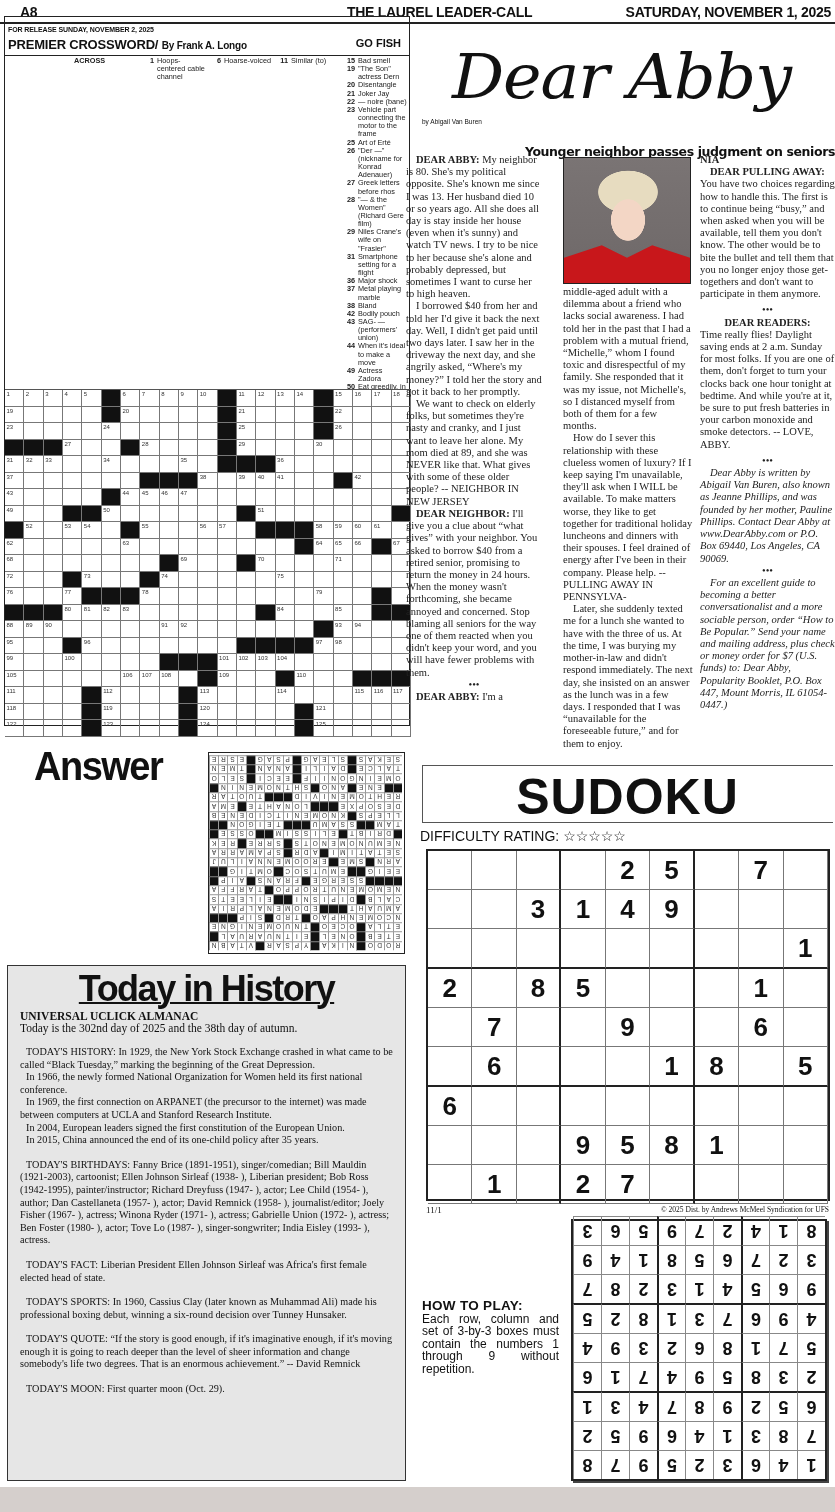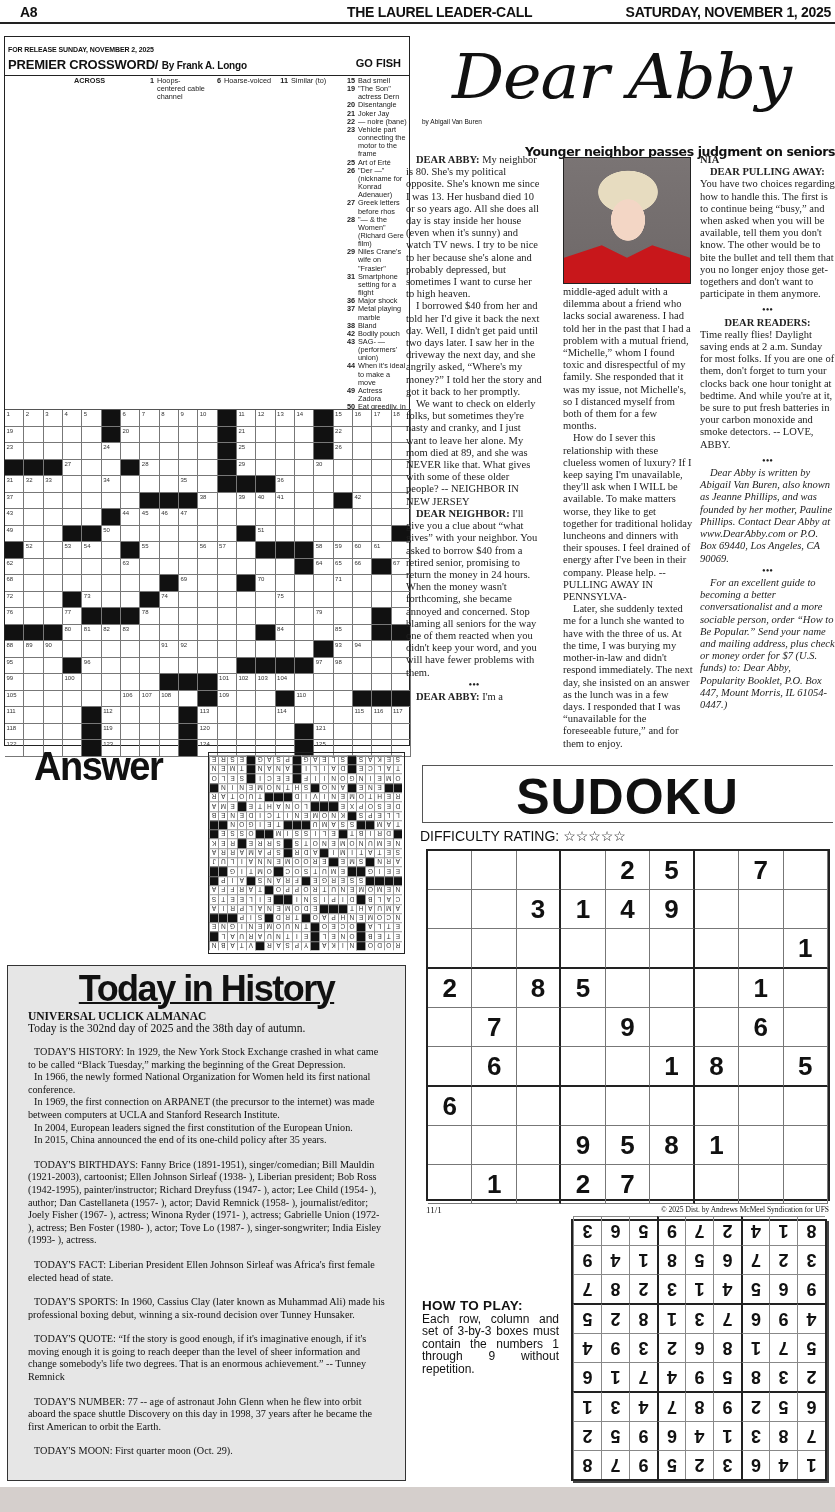--- a/index.html
+++ b/index.html
@@ -1,21 +1,21 @@
 <!DOCTYPE html>
 <html><head>
 <meta charset="utf-8">
 <style>
 *{box-sizing:border-box;margin:0;padding:0}
 body{width:835px;height:1512px;background:#fff;font-family:"Liberation Serif",serif;color:#111;position:relative;overflow:hidden}
 .masthead{position:absolute;left:0;top:0;width:835px;height:24px;border-bottom:2px solid #222;font-family:"Liberation Sans",sans-serif;font-weight:bold;font-size:14px;letter-spacing:-0.3px;transform-origin:left}
 .masthead span{position:absolute;top:4px}
 .mh-page{left:20px}.mh-paper{left:347px}.mh-date{right:4px}
 
-.xw{position:absolute;left:4px;top:36px;width:406px;height:710px;border:1.5px solid #222}
+.xw{position:absolute;left:4px;top:16px;width:406px;height:710px;border:1.5px solid #222}
 .xw-release{position:absolute;left:3px;top:9px;font:bold 7px "Liberation Sans",sans-serif;letter-spacing:-.1px}
 .xw-title{position:absolute;left:3px;top:20px;font:bold 13px "Liberation Sans",sans-serif;letter-spacing:-.2px}
 .xw-title small{font-size:10px}
 .xw-theme{position:absolute;right:8px;top:20px;font:bold 11px "Liberation Sans",sans-serif}
 .xw-hr{position:absolute;left:0;right:0;top:38px;border-top:1px solid #222}
 .clues{position:absolute;left:2px;top:40px;width:402px;height:332px;font:7.3px/8.15px "Liberation Sans",sans-serif;color:#222;display:flex}
 .col{width:68px;padding-right:2px;overflow:hidden}
 .col .hd{font-weight:bold}
 .clue{display:flex}
 .clue b{width:13px;text-align:right;margin-right:3px;flex-shrink:0}
@@ -23,21 +23,21 @@
 .cell{border-right:.6px solid #777;border-bottom:.6px solid #777;position:relative;font:6px "Liberation Sans",sans-serif;color:#333}
 .cell.blk{background:#111}
 .cell span{position:absolute;left:1.5px;top:1px}
 
 .ans-title{position:absolute;left:34px;top:745px;font:bold 38px "Liberation Sans",sans-serif;letter-spacing:-1.5px;transform:scaleY(1.05)}
 .ans{position:absolute;left:208px;top:752px;width:197px;height:202px;border:1.5px solid #222;padding:2px}
 .ans-grid{display:grid;grid-template-columns:repeat(21,9.2px);grid-auto-rows:9.3px;transform:rotate(180deg)}
 .ac{border-right:.4px solid #999;border-bottom:.4px solid #999;font:6.5px "Liberation Sans",sans-serif;text-align:center;line-height:9px;color:#333}
 .ac.blk{background:#111}
 
-.hist{position:absolute;left:7px;top:965px;width:399px;height:516px;background:#e6e6e6;border:1.5px solid #333;padding:0 20px}
+.hist{position:absolute;left:7px;top:965px;width:399px;height:516px;background:#e6e6e6;border:1.5px solid #333;padding:0 12px}
 .hist-title{text-align:center;font:bold 36px "Liberation Sans",sans-serif;letter-spacing:-1.5px;margin-top:2px;text-decoration:underline;text-decoration-thickness:2px}
 .hist-sub{font-weight:bold;font-size:11.5px;}
 .hist-intro{font-size:11.5px;}
 .hist p{font-size:10.2px;line-height:12.6px;text-indent:6px}
 .hist .blk-gap{margin-top:12px}
 .footbar{position:absolute;left:0;right:0;top:1487px;height:25px;background:#d5cfcc}
 
 .abby-title{position:absolute;left:460px;top:40px;font:italic 62px "DejaVu Serif",serif;letter-spacing:-1px;transform:scaleX(1.05)}
 .abby-by{position:absolute;left:422px;top:118px;font:6.5px "Liberation Sans",sans-serif}
 .abby-head{position:absolute;left:420px;top:144px;width:415px;text-align:right;font:bold 12.5px "DejaVu Sans",sans-serif;letter-spacing:-.4px}
@@ -1326,22 +1326,21 @@
   <div style="margin-top:12px">
     <p>TODAY'S HISTORY: In 1929, the New York Stock Exchange crashed in what came to be called “Black Tuesday,” marking the beginning of the Great Depression.</p>
     <p>In 1966, the newly formed National Organization for Women held its first national conference.</p>
     <p>In 1969, the first connection on ARPANET (the precursor to the internet) was made between computers at UCLA and Stanford Research Institute.</p>
     <p>In 2004, European leaders signed the first constitution of the European Union.</p>
     <p>In 2015, China announced the end of its one-child policy after 35 years.</p>
   </div>
   <p class="blk-gap">TODAY'S BIRTHDAYS: Fanny Brice (1891-1951), singer/comedian; Bill Mauldin (1921-2003), cartoonist; Ellen Johnson Sirleaf (1938- ), Liberian president; Bob Ross (1942-1995), painter/instructor; Richard Dreyfuss (1947- ), actor; Lee Child (1954- ), author; Dan Castellaneta (1957- ), actor; David Remnick (1958- ), journalist/editor; Joely Fisher (1967- ), actress; Winona Ryder (1971- ), actress; Gabrielle Union (1972- ), actress; Ben Foster (1980- ), actor; Tove Lo (1987- ), singer-songwriter; India Eisley (1993- ), actress.</p>
   <p class="blk-gap">TODAY'S FACT: Liberian President Ellen Johnson Sirleaf was Africa's first female elected head of state.</p>
   <p class="blk-gap">TODAY'S SPORTS: In 1960, Cassius Clay (later known as Muhammad Ali) made his professional boxing debut, winning a six-round decision over Tunney Hunsaker.</p>
-  <p class="blk-gap">TODAY'S QUOTE: “If the story is good enough, if it's imaginative enough, if it's moving enough it is going to reach deeper than the level of sheer information and change somebody's life two degrees. That is an enormous achievement.” -- Tunney Remnick</p>
-  <p class="blk-gap">TODAY'S NUMBER: 77 -- age of astronaut John Glenn when he flew into orbit aboard the space shuttle Discovery on this day in 1998, 37 years after he became the first American to orbit the Earth.</p>
+  <p class="blk-gap">TODAY'S QUOTE: “If the story is good enough, if it's imaginative enough, if it's moving enough it is going to reach deeper than the level of sheer information and change somebody's life two degrees. That is an enormous achievement.” -- David Remnick</p>
   <p class="blk-gap">TODAY'S MOON: First quarter moon (Oct. 29).</p>
 </div>
 <div class="footbar"></div>
 
 <div class="abby-title">Dear Abby</div>
 <div class="abby-by">by Abigail Van Buren</div>
 <div class="abby-head">Younger neighbor passes judgment on seniors</div>
 <div class="abby-col" id="abby1" style="left:406px;width:136px">
     <p><b>DEAR ABBY:</b><span> My neighbor is 80. She's my political opposite. She's known me since I was 13. Her husband died 10 or so years ago. All she does all day is stay inside her house (even when it's sunny) and watch TV news. I try to be nice to her because she's alone and probably depressed, but sometimes I want to curse her to high heaven.</span></p>
     <p><span>I borrowed $40 from her and told her I'd give it back the next day. Well, I didn't get paid until two days later. I saw her in the driveway the next day, and she angrily asked, “Where's my money?” I told her the story and got it back to her promptly.</span></p>

